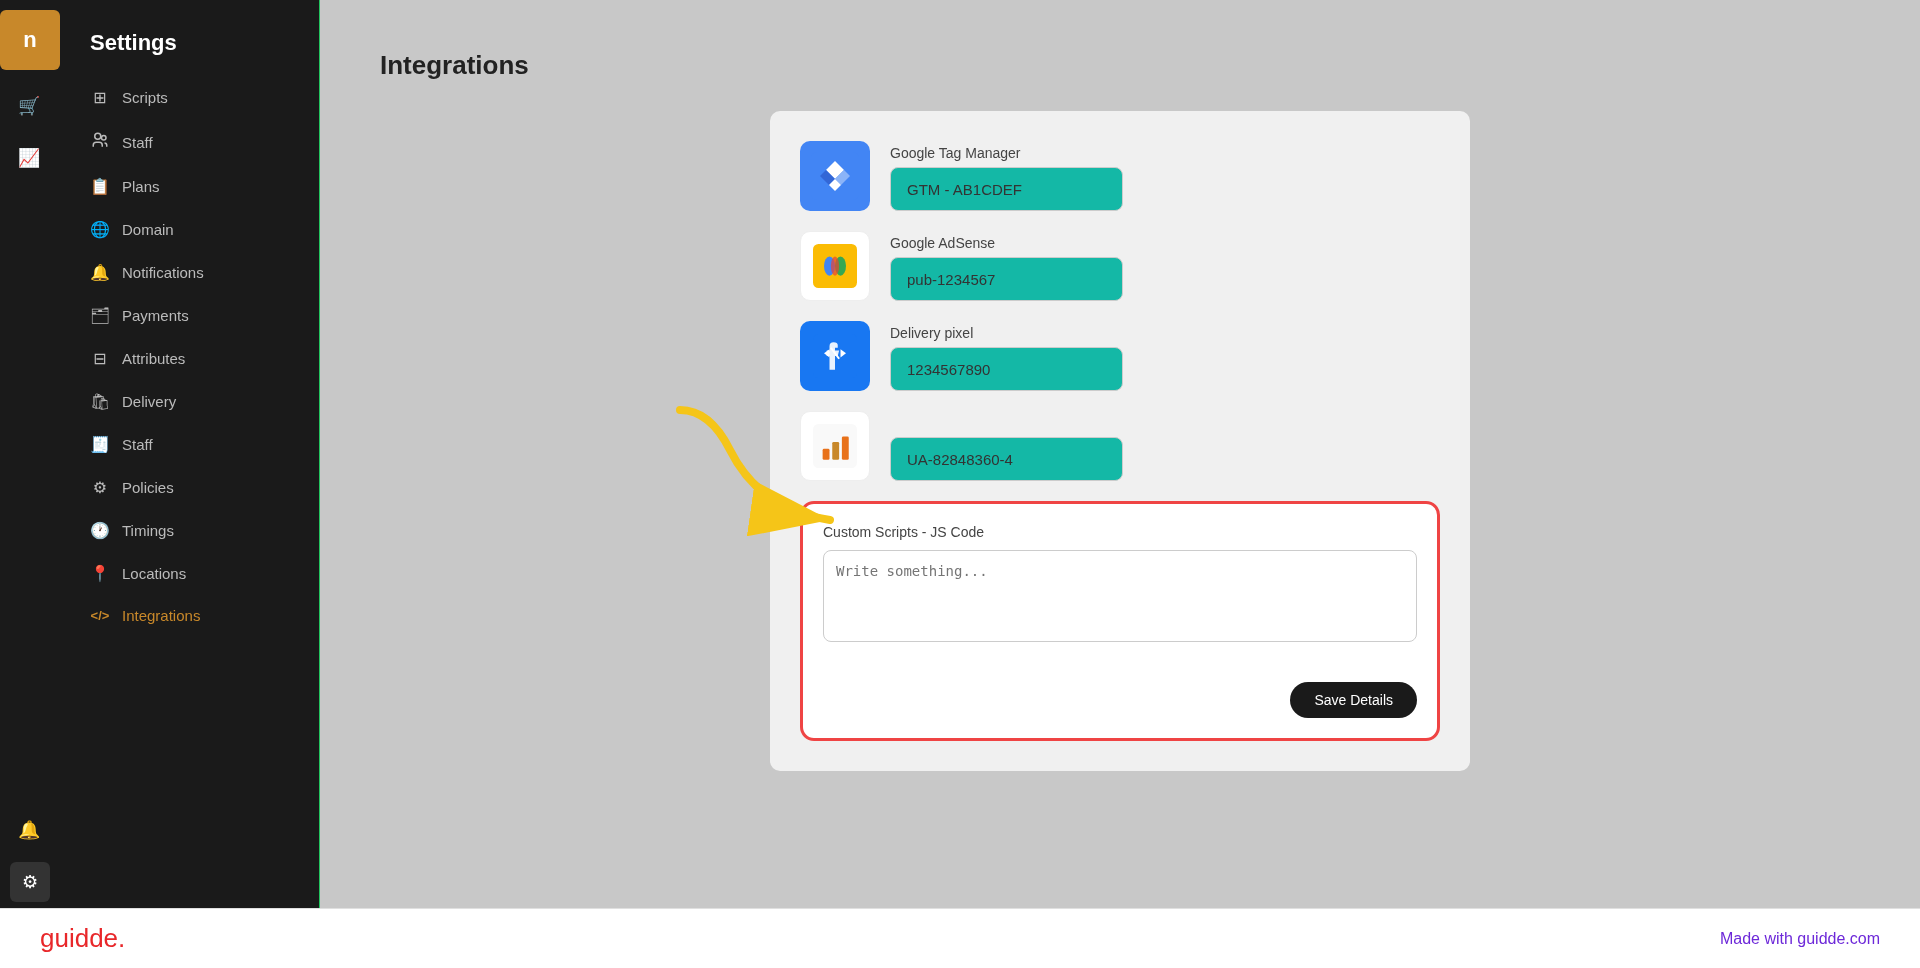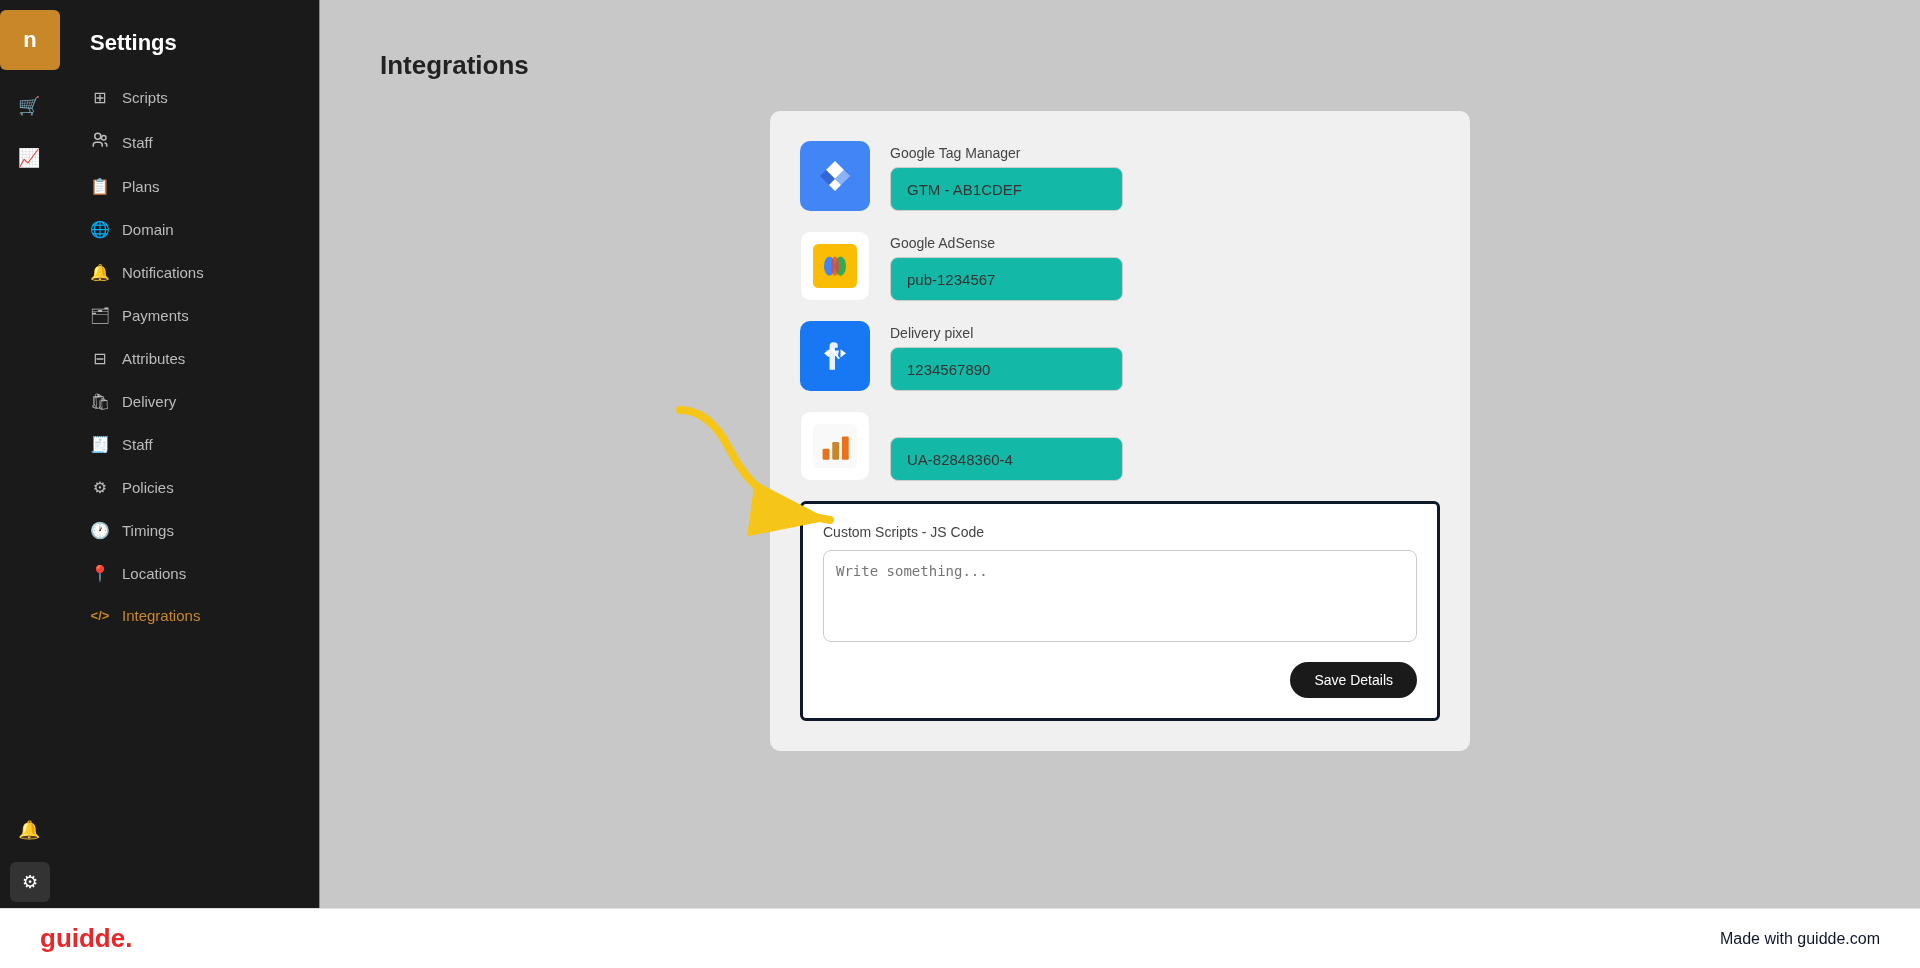--- a/index.html
+++ b/index.html
@@ -148,22 +148,22 @@
       margin-bottom: 6px;
       font-weight: 500;
     }
 
     .integration-field-wrap {
       flex: 1;
     }
 
     
     .custom-scripts-section {
-      border: 3px solid #0f172a;
-      border-radius: 6px;
+      border: 3px solid #ef4444;
+      border-radius: 14px;
       padding: 20px;
       background: white;
       margin-top: 10px;
     }
 
     .custom-scripts-label {
       font-size: 14px;
       color: #444;
       font-weight: 500;
       margin-bottom: 10px;
@@ -189,20 +189,21 @@
 
     .save-btn {
       background: #1a1a1a;
       color: white;
       border: none;
       border-radius: 20px;
       padding: 10px 24px;
       font-size: 14px;
       cursor: pointer;
       font-weight: 500;
+      margin-top: 20px;
     }
 
     
     .arrow-annotation {
       position: absolute;
       left: 330px;
       top: 390px;
       pointer-events: none;
     }
 
@@ -212,27 +213,27 @@
       background: white;
       display: flex;
       align-items: center;
       justify-content: space-between;
       padding: 0 40px;
       border-top: 1px solid #e0e0e0;
       flex-shrink: 0;
     }
     .guidde-logo {
       font-size: 26px;
-      font-weight: 700;
+      font-weight: 400;
       color: #e8272a;
     }
     .guidde-logo span { color: #e8272a; }
     .made-with {
       font-size: 16px;
-      color: #0f172a;
+      color: #6d28d9;
     }
 
     
     .gtm-bg { background: #4285f4; }
   </style>
 </head>
 <body>
 
 <div class="app-wrapper">
 

